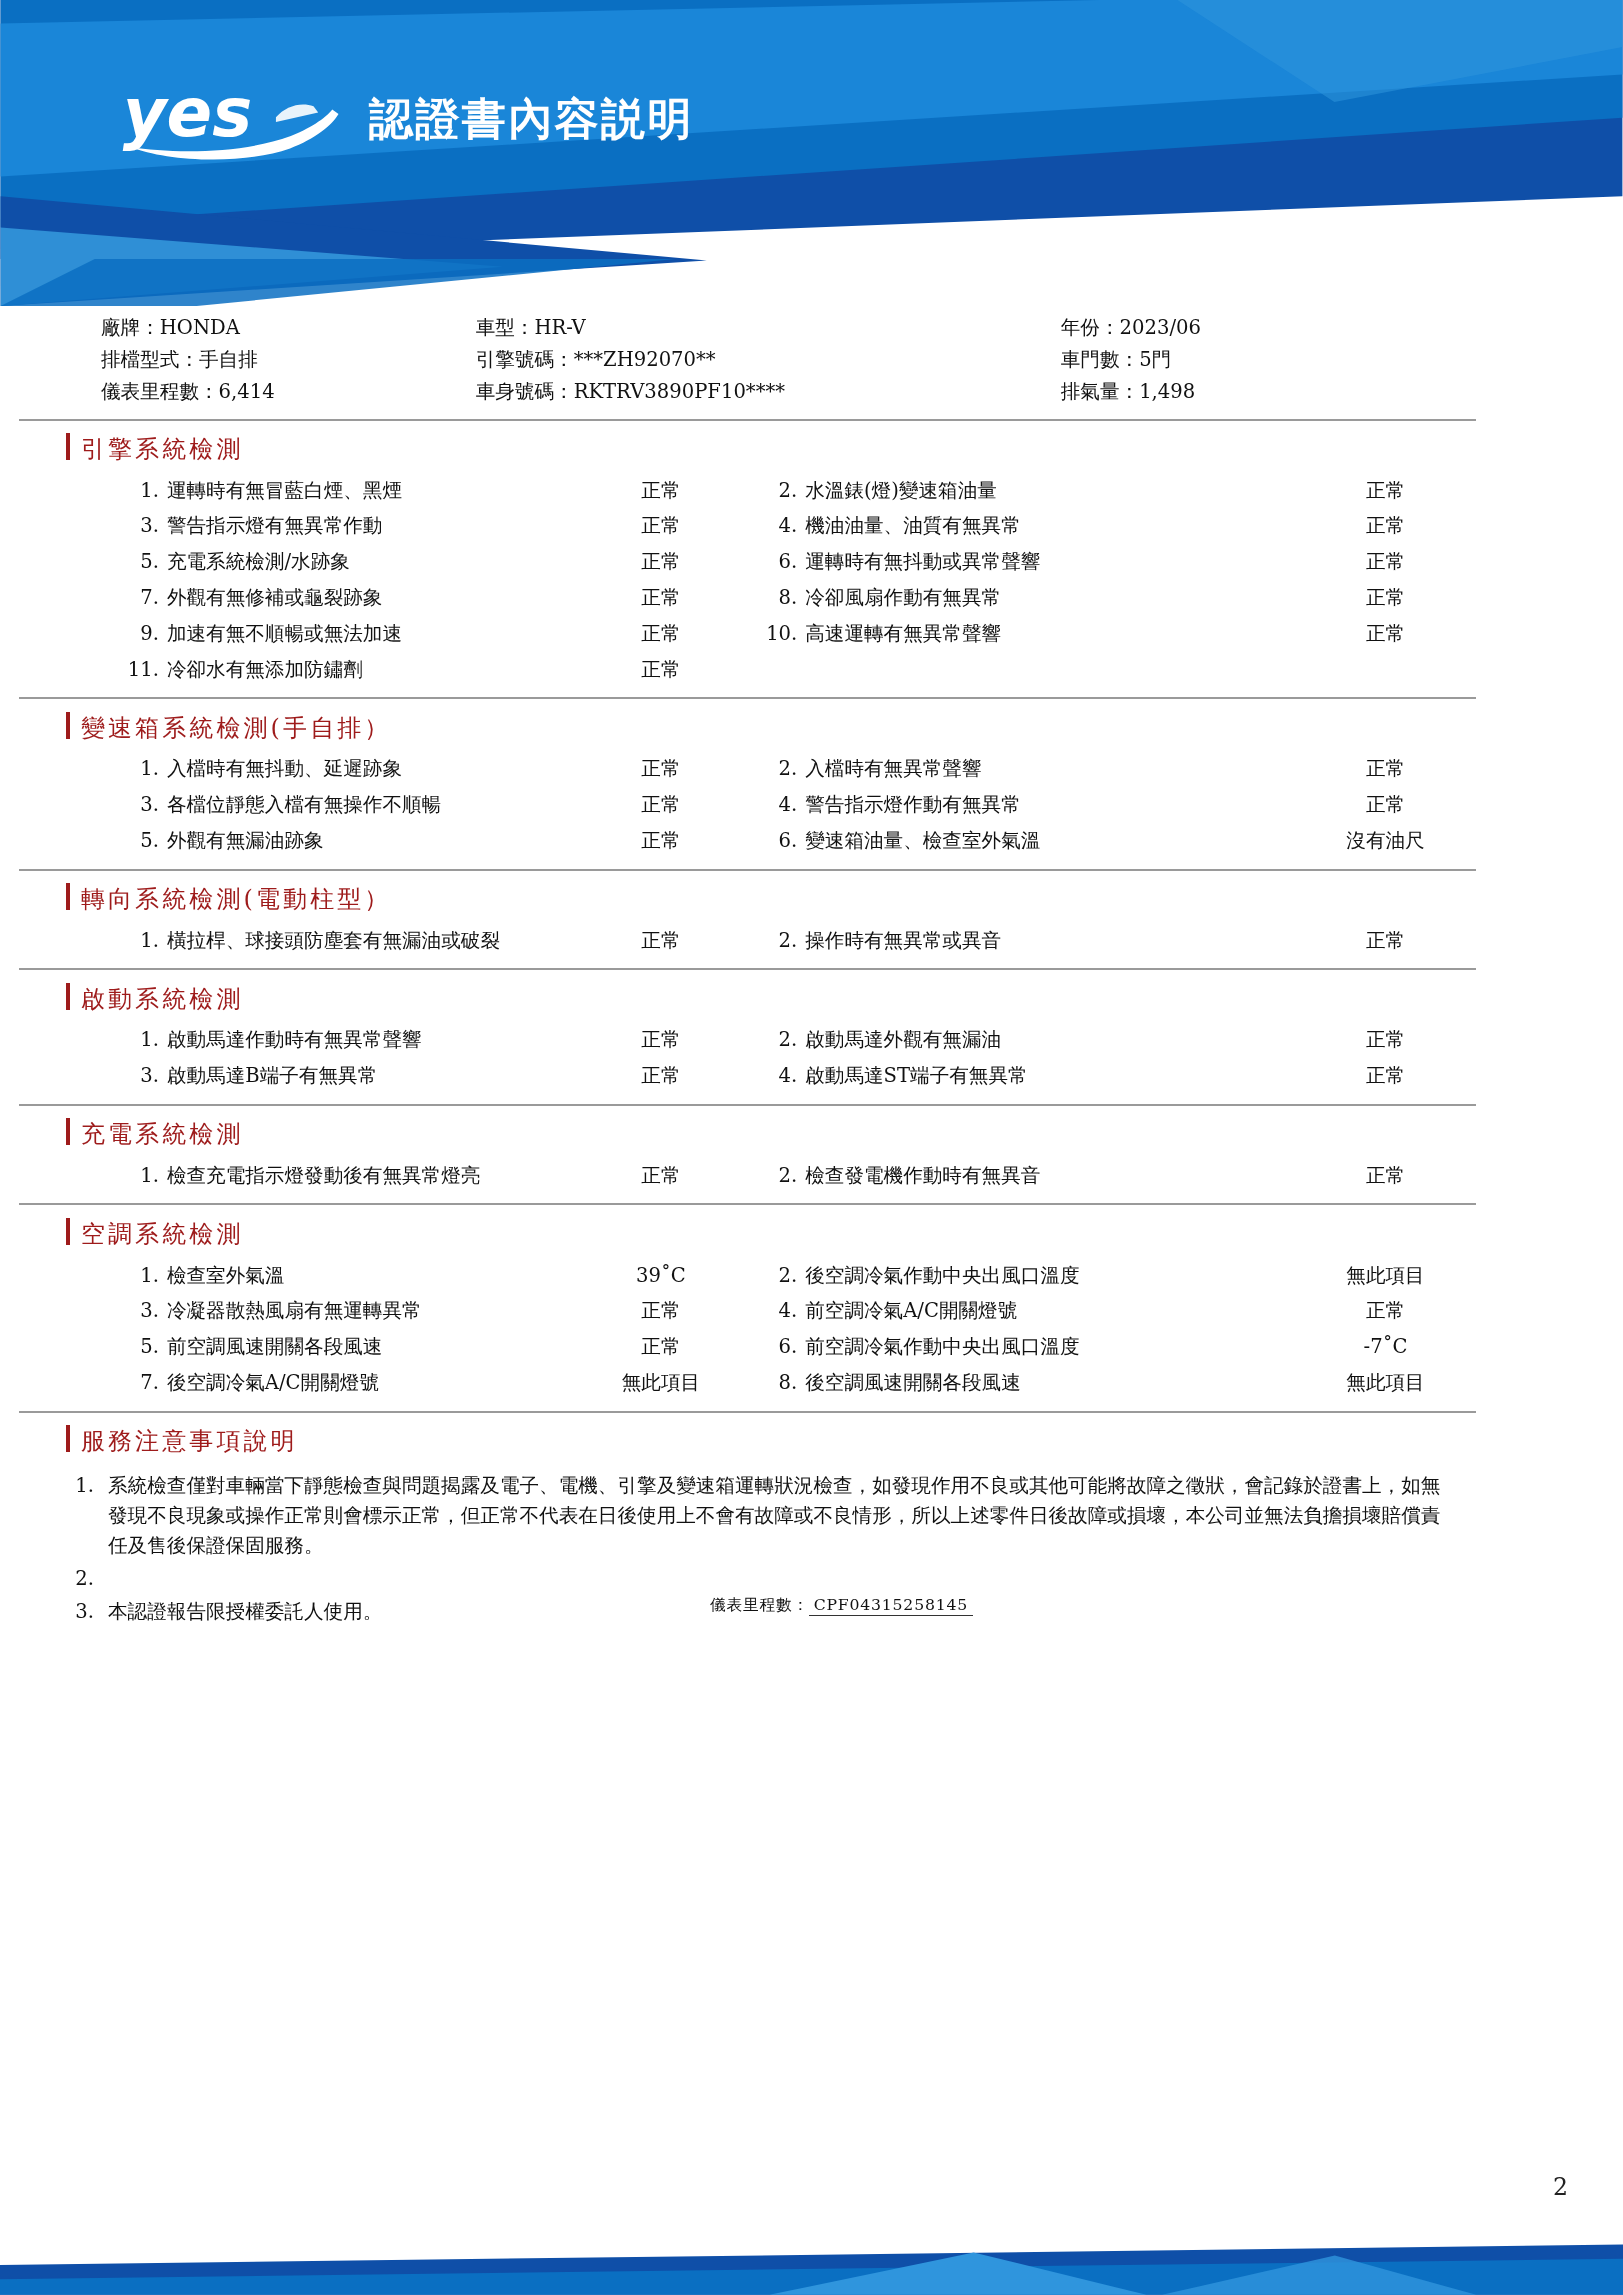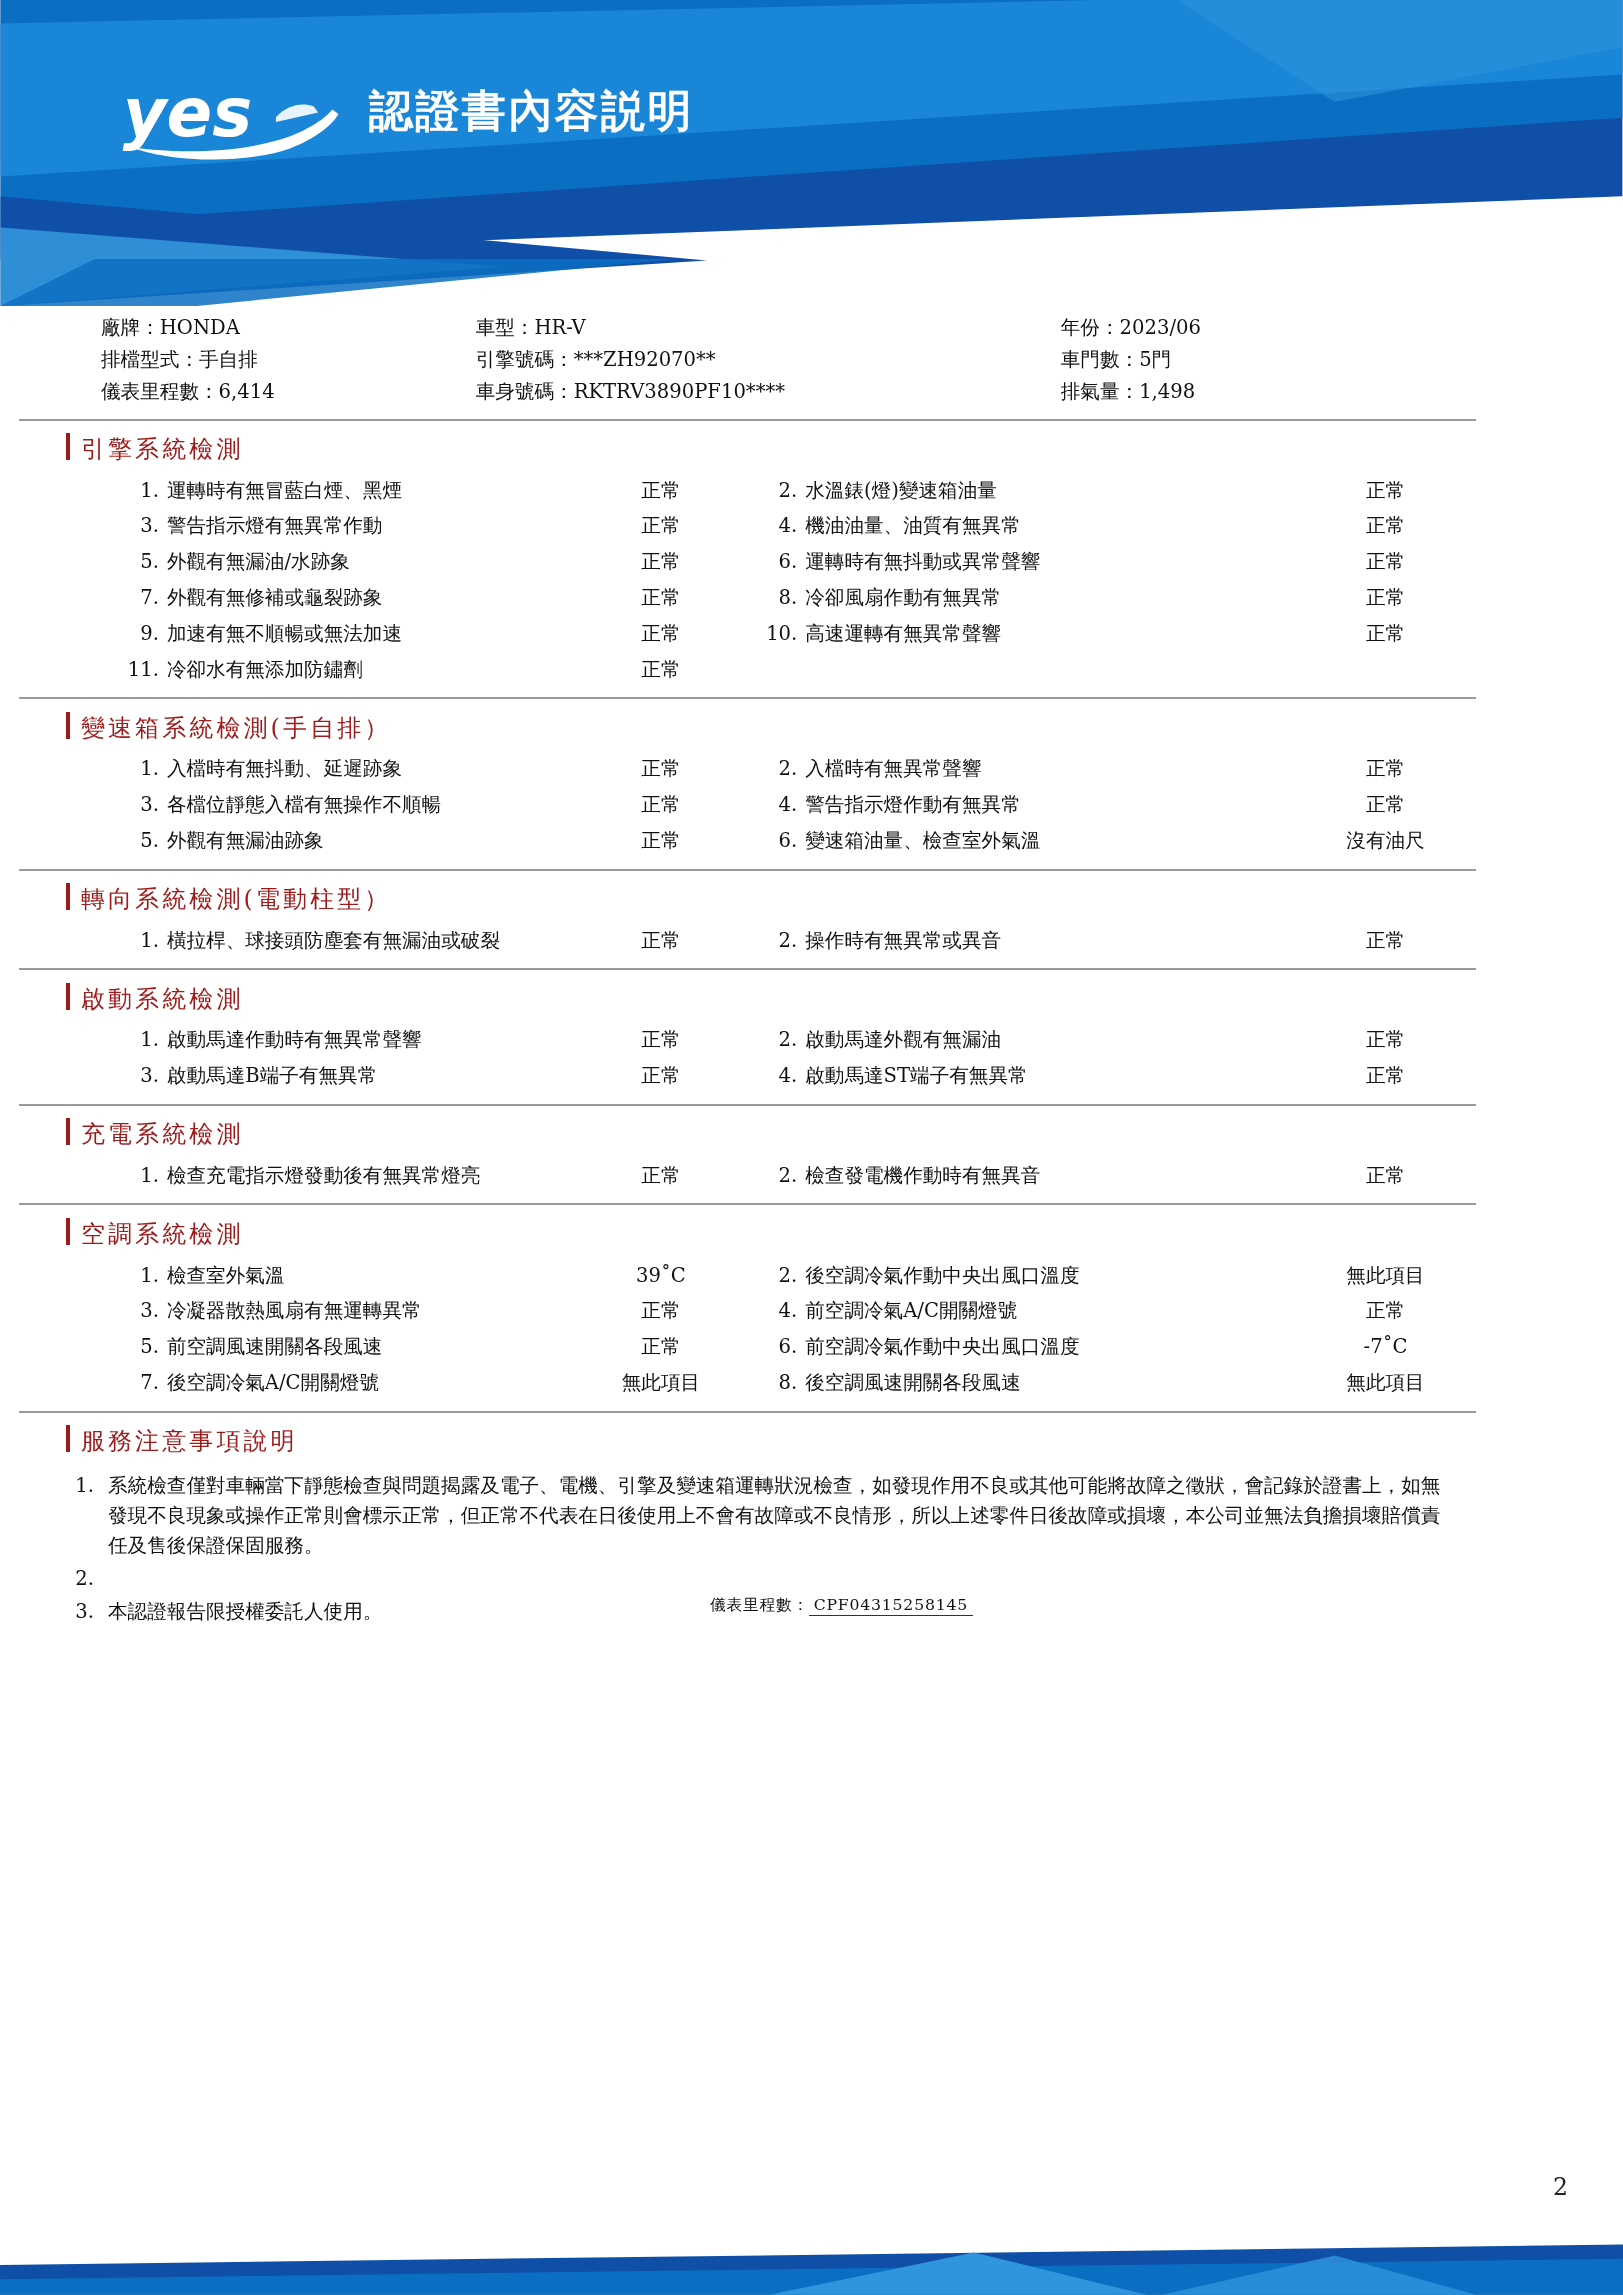--- a/index.html
+++ b/index.html
@@ -28,21 +28,21 @@
   .hdr-logo {
     position: absolute;
     left: 122px;
     top: 75px;
     width: 236px;
     height: 86px;
   }
   .hdr-title {
     position: absolute;
     left: 369px;
-    top: 82px;
+    top: 90px;
     font-size: 44px;
     font-weight: bold;
     color: #ffffff;
     letter-spacing: 2.4px;
     font-family: "DejaVu Serif", "Liberation Serif", serif;
   }
 
   
   .page {
     position: relative;
@@ -235,21 +235,21 @@
         </div>
         <div class="cell right">
           <span class="num">4.</span>
           <span class="txt">機油油量、油質有無異常</span>
           <span class="val">正常</span>
         </div>
       </div>
       <div class="item-row">
         <div class="cell left">
           <span class="num">5.</span>
-          <span class="txt">外觀有無漏油/水跡象</span>
+          <span class="txt">充電系統檢測/水跡象</span>
           <span class="val">正常</span>
         </div>
         <div class="cell right">
           <span class="num">6.</span>
           <span class="txt">運轉時有無抖動或異常聲響</span>
           <span class="val">正常</span>
         </div>
       </div>
       <div class="item-row">
         <div class="cell left">

